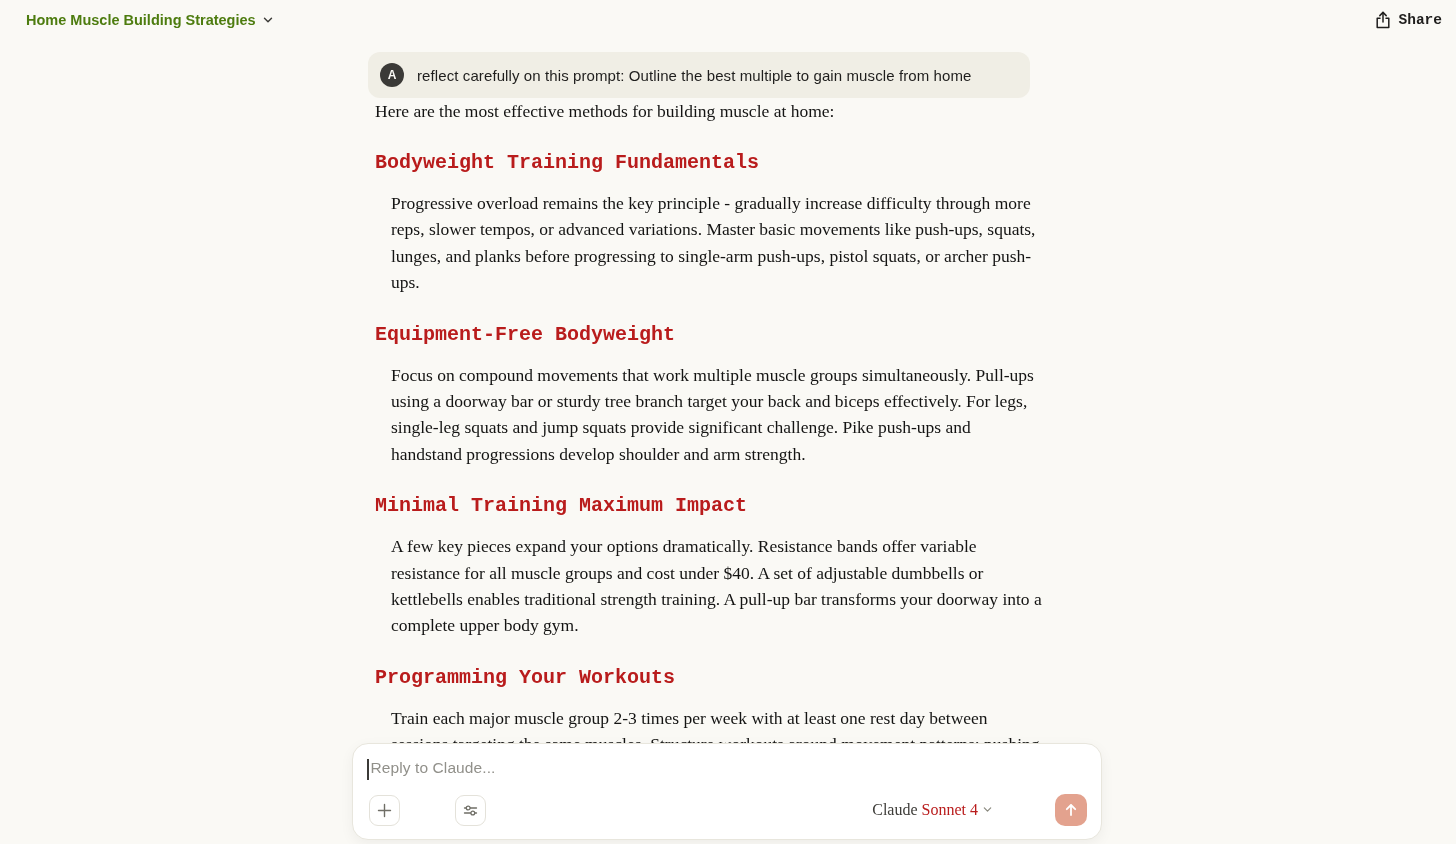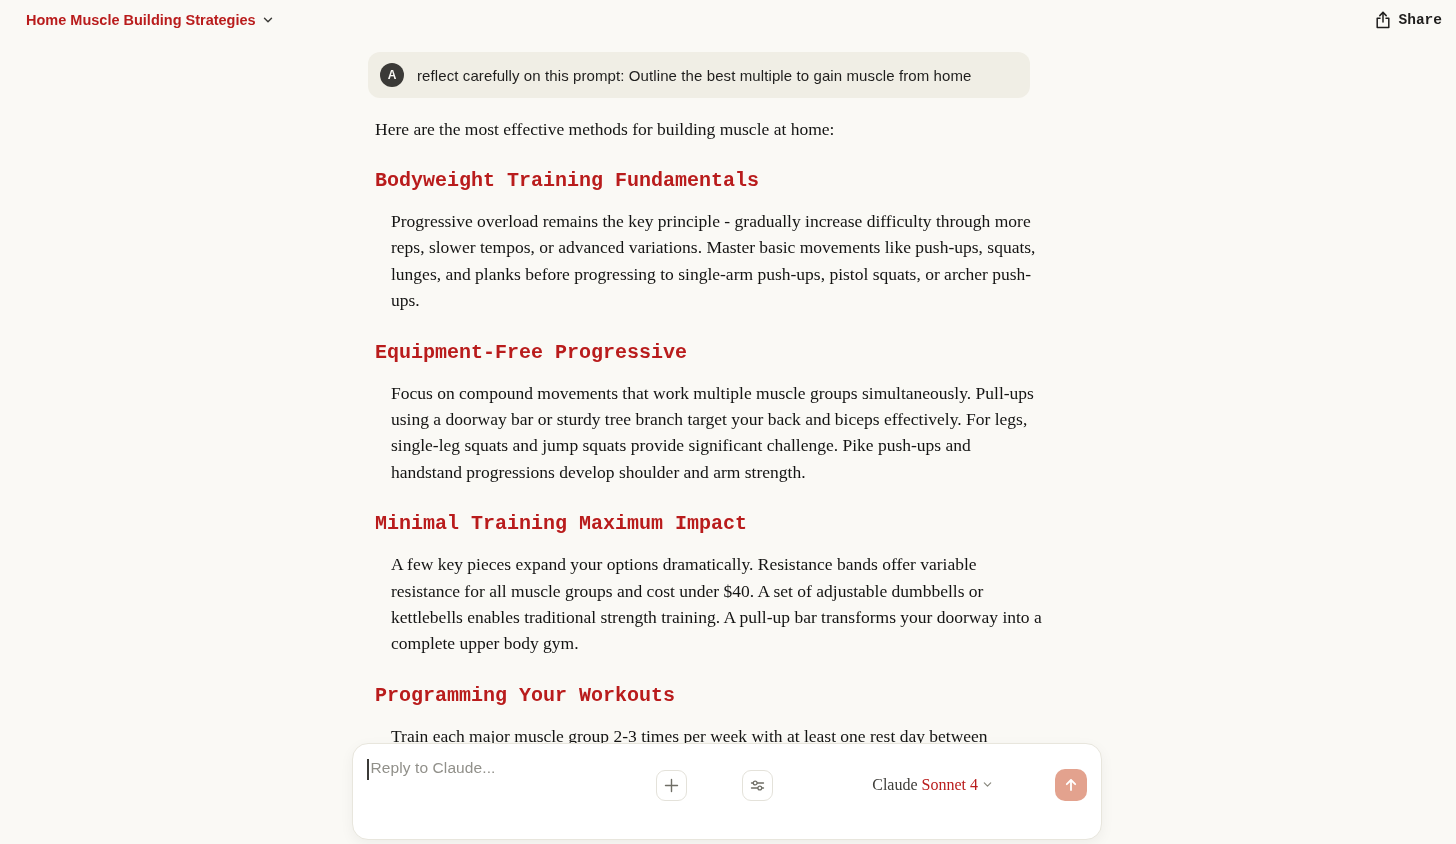--- a/index.html
+++ b/index.html
@@ -14,21 +14,21 @@
   
   .topbar {
     position: absolute; top: 0; left: 0; right: 0; height: 40px;
     display: flex; align-items: center; justify-content: space-between;
     padding: 0 14px 0 26px;
     background: #faf9f5;
     z-index: 5;
   }
   .chat-title-btn {
     display: flex; align-items: center; gap: 6px;
-    font-size: 14.5px; font-weight: 600; color: #b91c1c;
+    font-size: 14.5px; font-weight: 600; color: #4d7c0f;
     cursor: pointer; background: none; border: none;
     font-family: inherit;
   }
   .chev { width: 12px; height: 12px; display: inline-block; }
   .chev svg { display: block; }
   .share-btn {
     display: flex; align-items: center; gap: 7px;
     font-size: 14.5px; font-weight: 700; color: #1f1e1d;
     cursor: pointer; background: none; border: none;
     font-family: Liberation Mono, monospace;
@@ -56,41 +56,40 @@
     font-size: 12px; font-weight: 700;
   }
   .user-text { font-size: 15px; color: #1f1e1d; letter-spacing: .1px; }
 
   
   .response {
     font-family: "Liberation Serif", "DejaVu Serif", serif;
     color: #141413;
   }
   .response .intro {
-    padding-top: 18px;
     font-size: 17.5px; line-height: 26px;
   }
   .response h2 {
     font-size: 20px; font-weight: 700; color: #b91c1c;
     margin: 27px 0 9px 0;
     font-family: Liberation Mono, monospace;
   }
   .response p.body {
     font-size: 17.5px; line-height: 26.4px; margin: 16px;
   }
 
   
   .composer {
     position: absolute; left: 352px; top: 743px;
     width: 750px; height: 97px;
     background: #ffffff;
     border: 1px solid #e8e6dd;
     border-radius: 16px;
     box-shadow: 0 4px 14px rgba(0,0,0,0.05);
-    display: flex; flex-direction: row;
+    display: flex; flex-direction: column;
     z-index: 6;
   }
   .reply-row {
     flex: 1; display: flex; align-items: flex-start;
     padding: 15px 16px 0 14px;
     cursor: text;
   }
   .caret {
     width: 1.5px; height: 21px; background: #3b3a37;
     display: inline-block; margin-right: 2px;
@@ -162,21 +161,21 @@
     <div class="avatar">A</div>
     <div class="user-text">reflect carefully on this prompt: Outline the best multiple to gain muscle from home</div>
   </div>
 
   <div class="response">
     <p class="intro">Here are the most effective methods for building muscle at home:</p>
 
     <h2>Bodyweight Training Fundamentals</h2>
     <p class="body">Progressive overload remains the key principle - gradually increase difficulty through more reps, slower tempos, or advanced variations. Master basic movements like push-ups, squats, lunges, and planks before progressing to single-arm push-ups, pistol squats, or archer push-ups.</p>
 
-    <h2>Equipment-Free Progressive</h2>
+    <h2>Equipment-Free Bodyweight</h2>
     <p class="body">Focus on compound movements that work multiple muscle groups simultaneously. Pull-ups using a doorway bar or sturdy tree branch target your back and biceps effectively. For legs, single-leg squats and jump squats provide significant challenge. Pike push-ups and handstand progressions develop shoulder and arm strength.</p>
 
     <h2>Minimal Training Maximum Impact</h2>
     <p class="body">A few key pieces expand your options dramatically. Resistance bands offer variable resistance for all muscle groups and cost under $40. A set of adjustable dumbbells or kettlebells enables traditional strength training. A pull-up bar transforms your doorway into a complete upper body gym.</p>
 
     <h2>Programming Your Workouts</h2>
     <p class="body">Train each major muscle group 2-3 times per week with at least one rest day between sessions targeting the same muscles. Structure workouts around movement patterns: pushing (push-ups, dips), pulling (rows, pull-ups), squatting, and hinging at the hips (single-leg deadlifts).</p>
   </div>
 
 </div>

